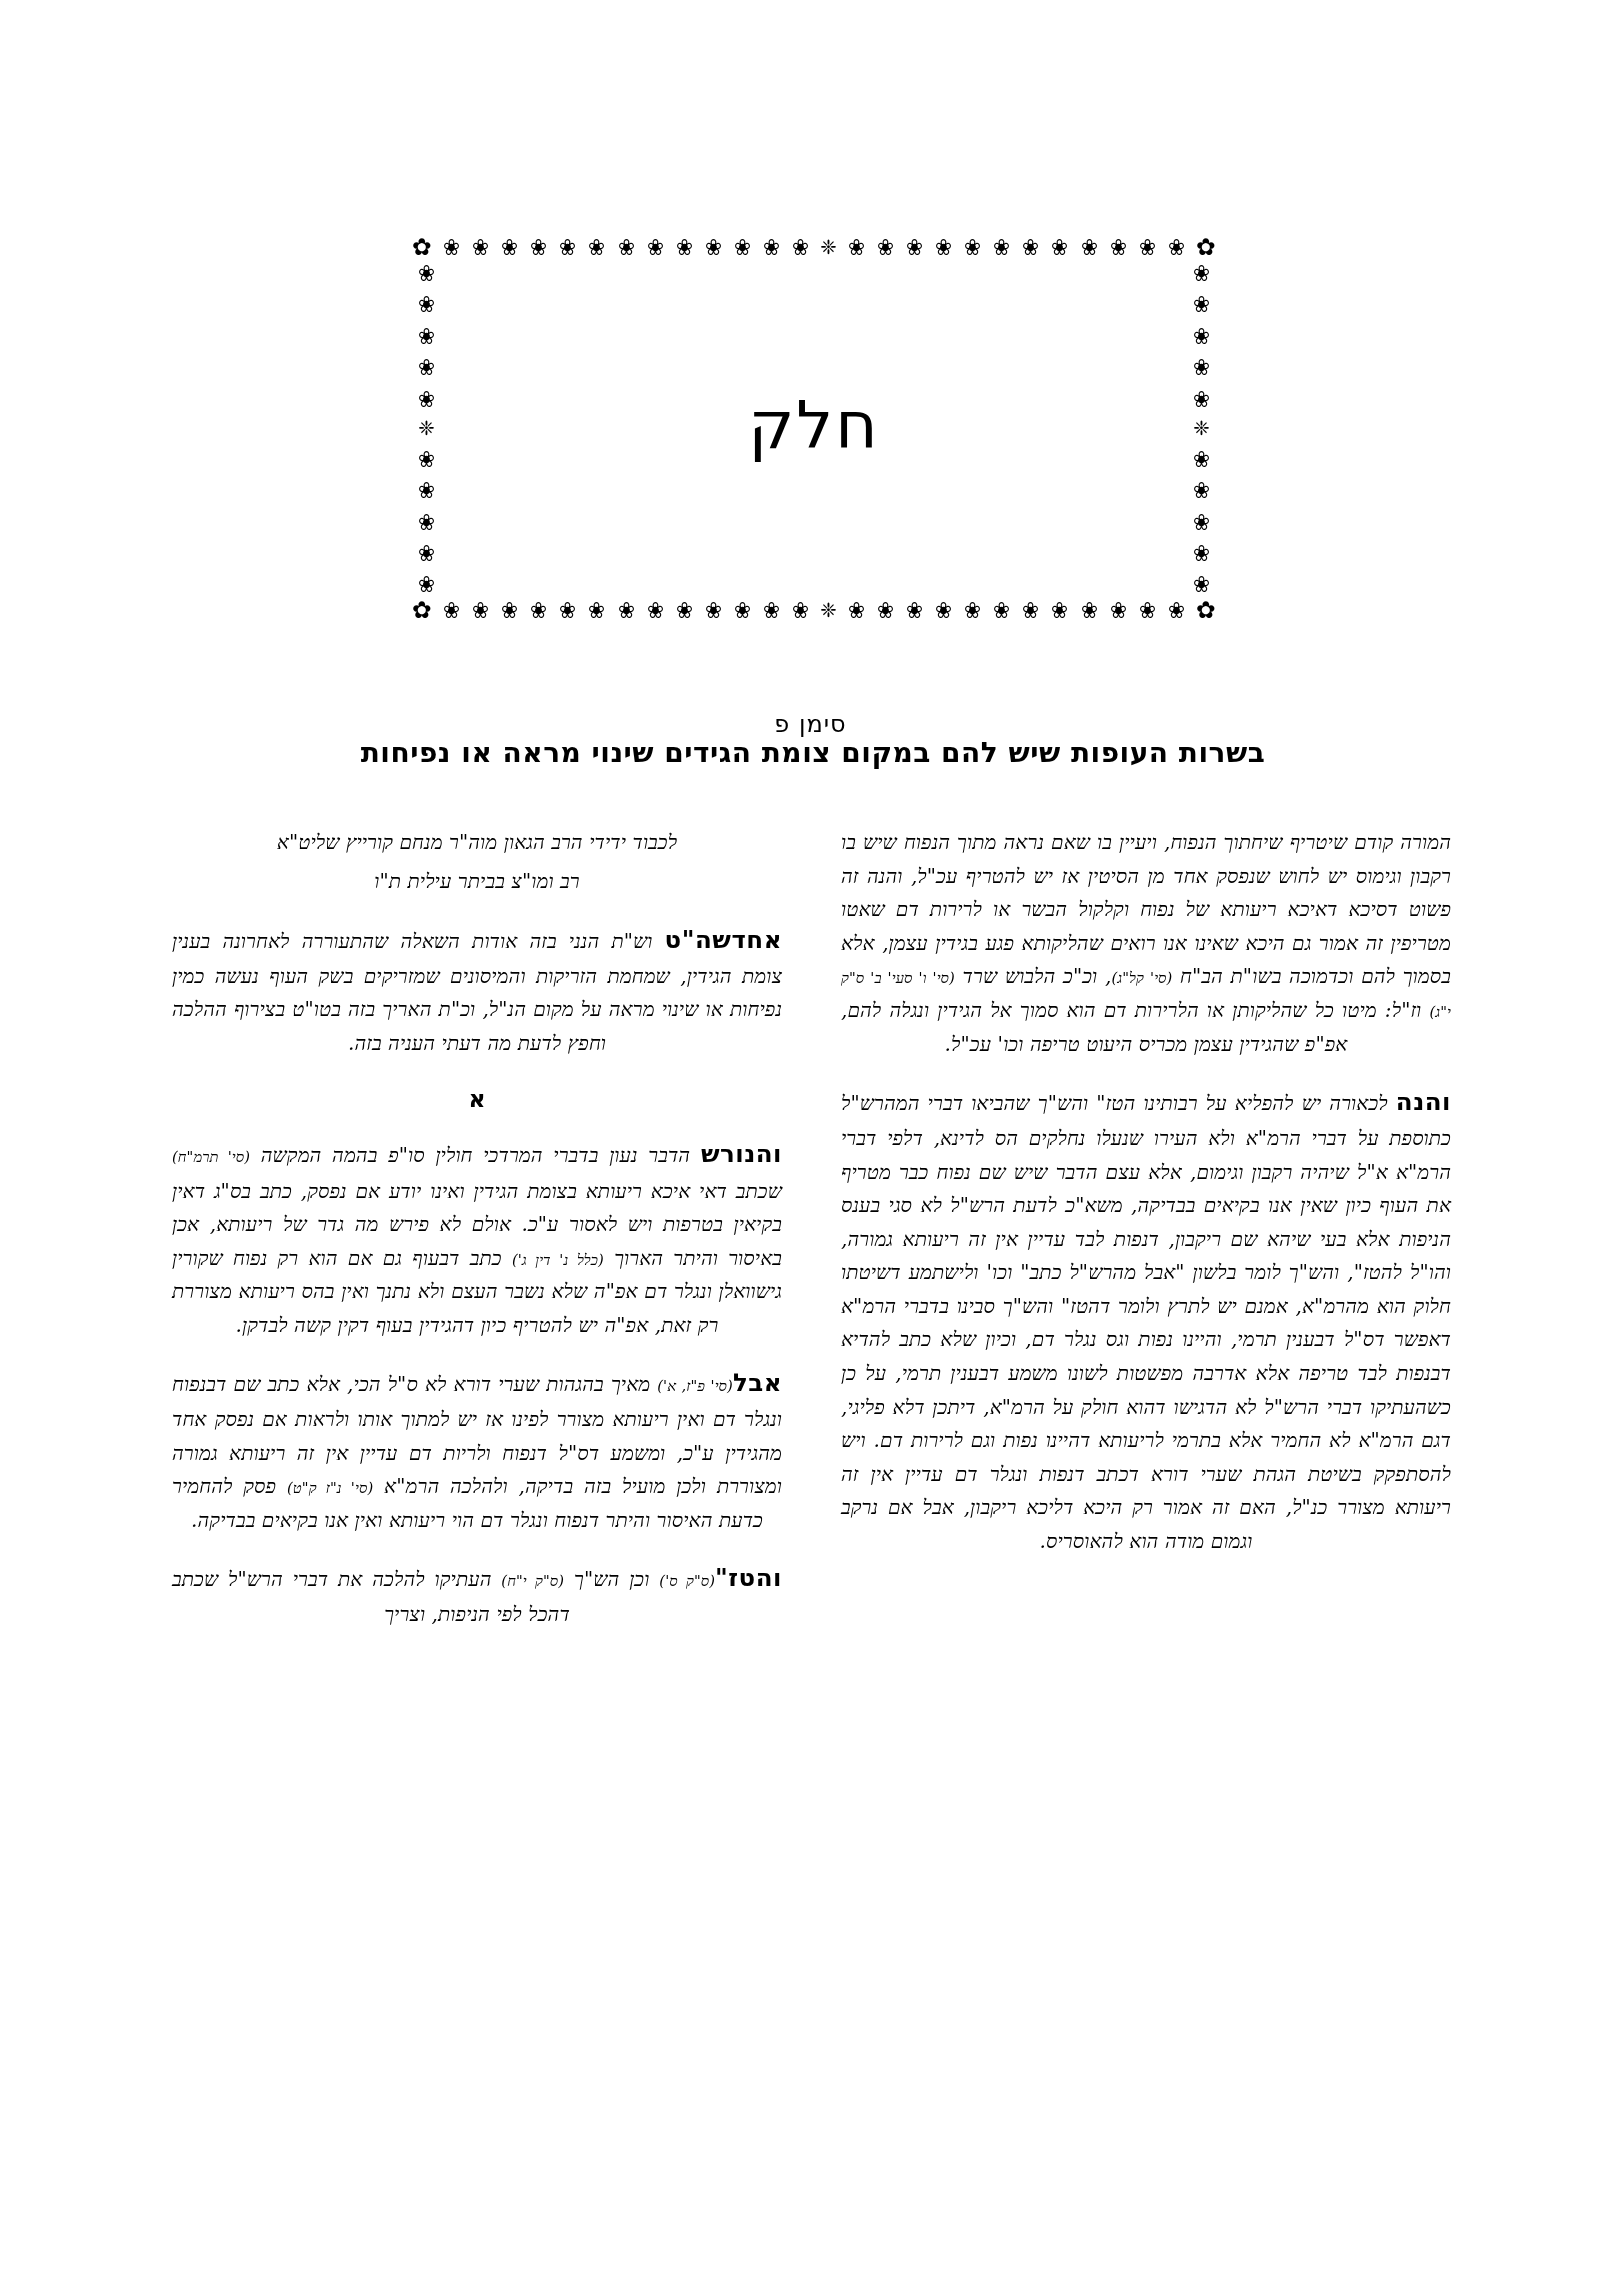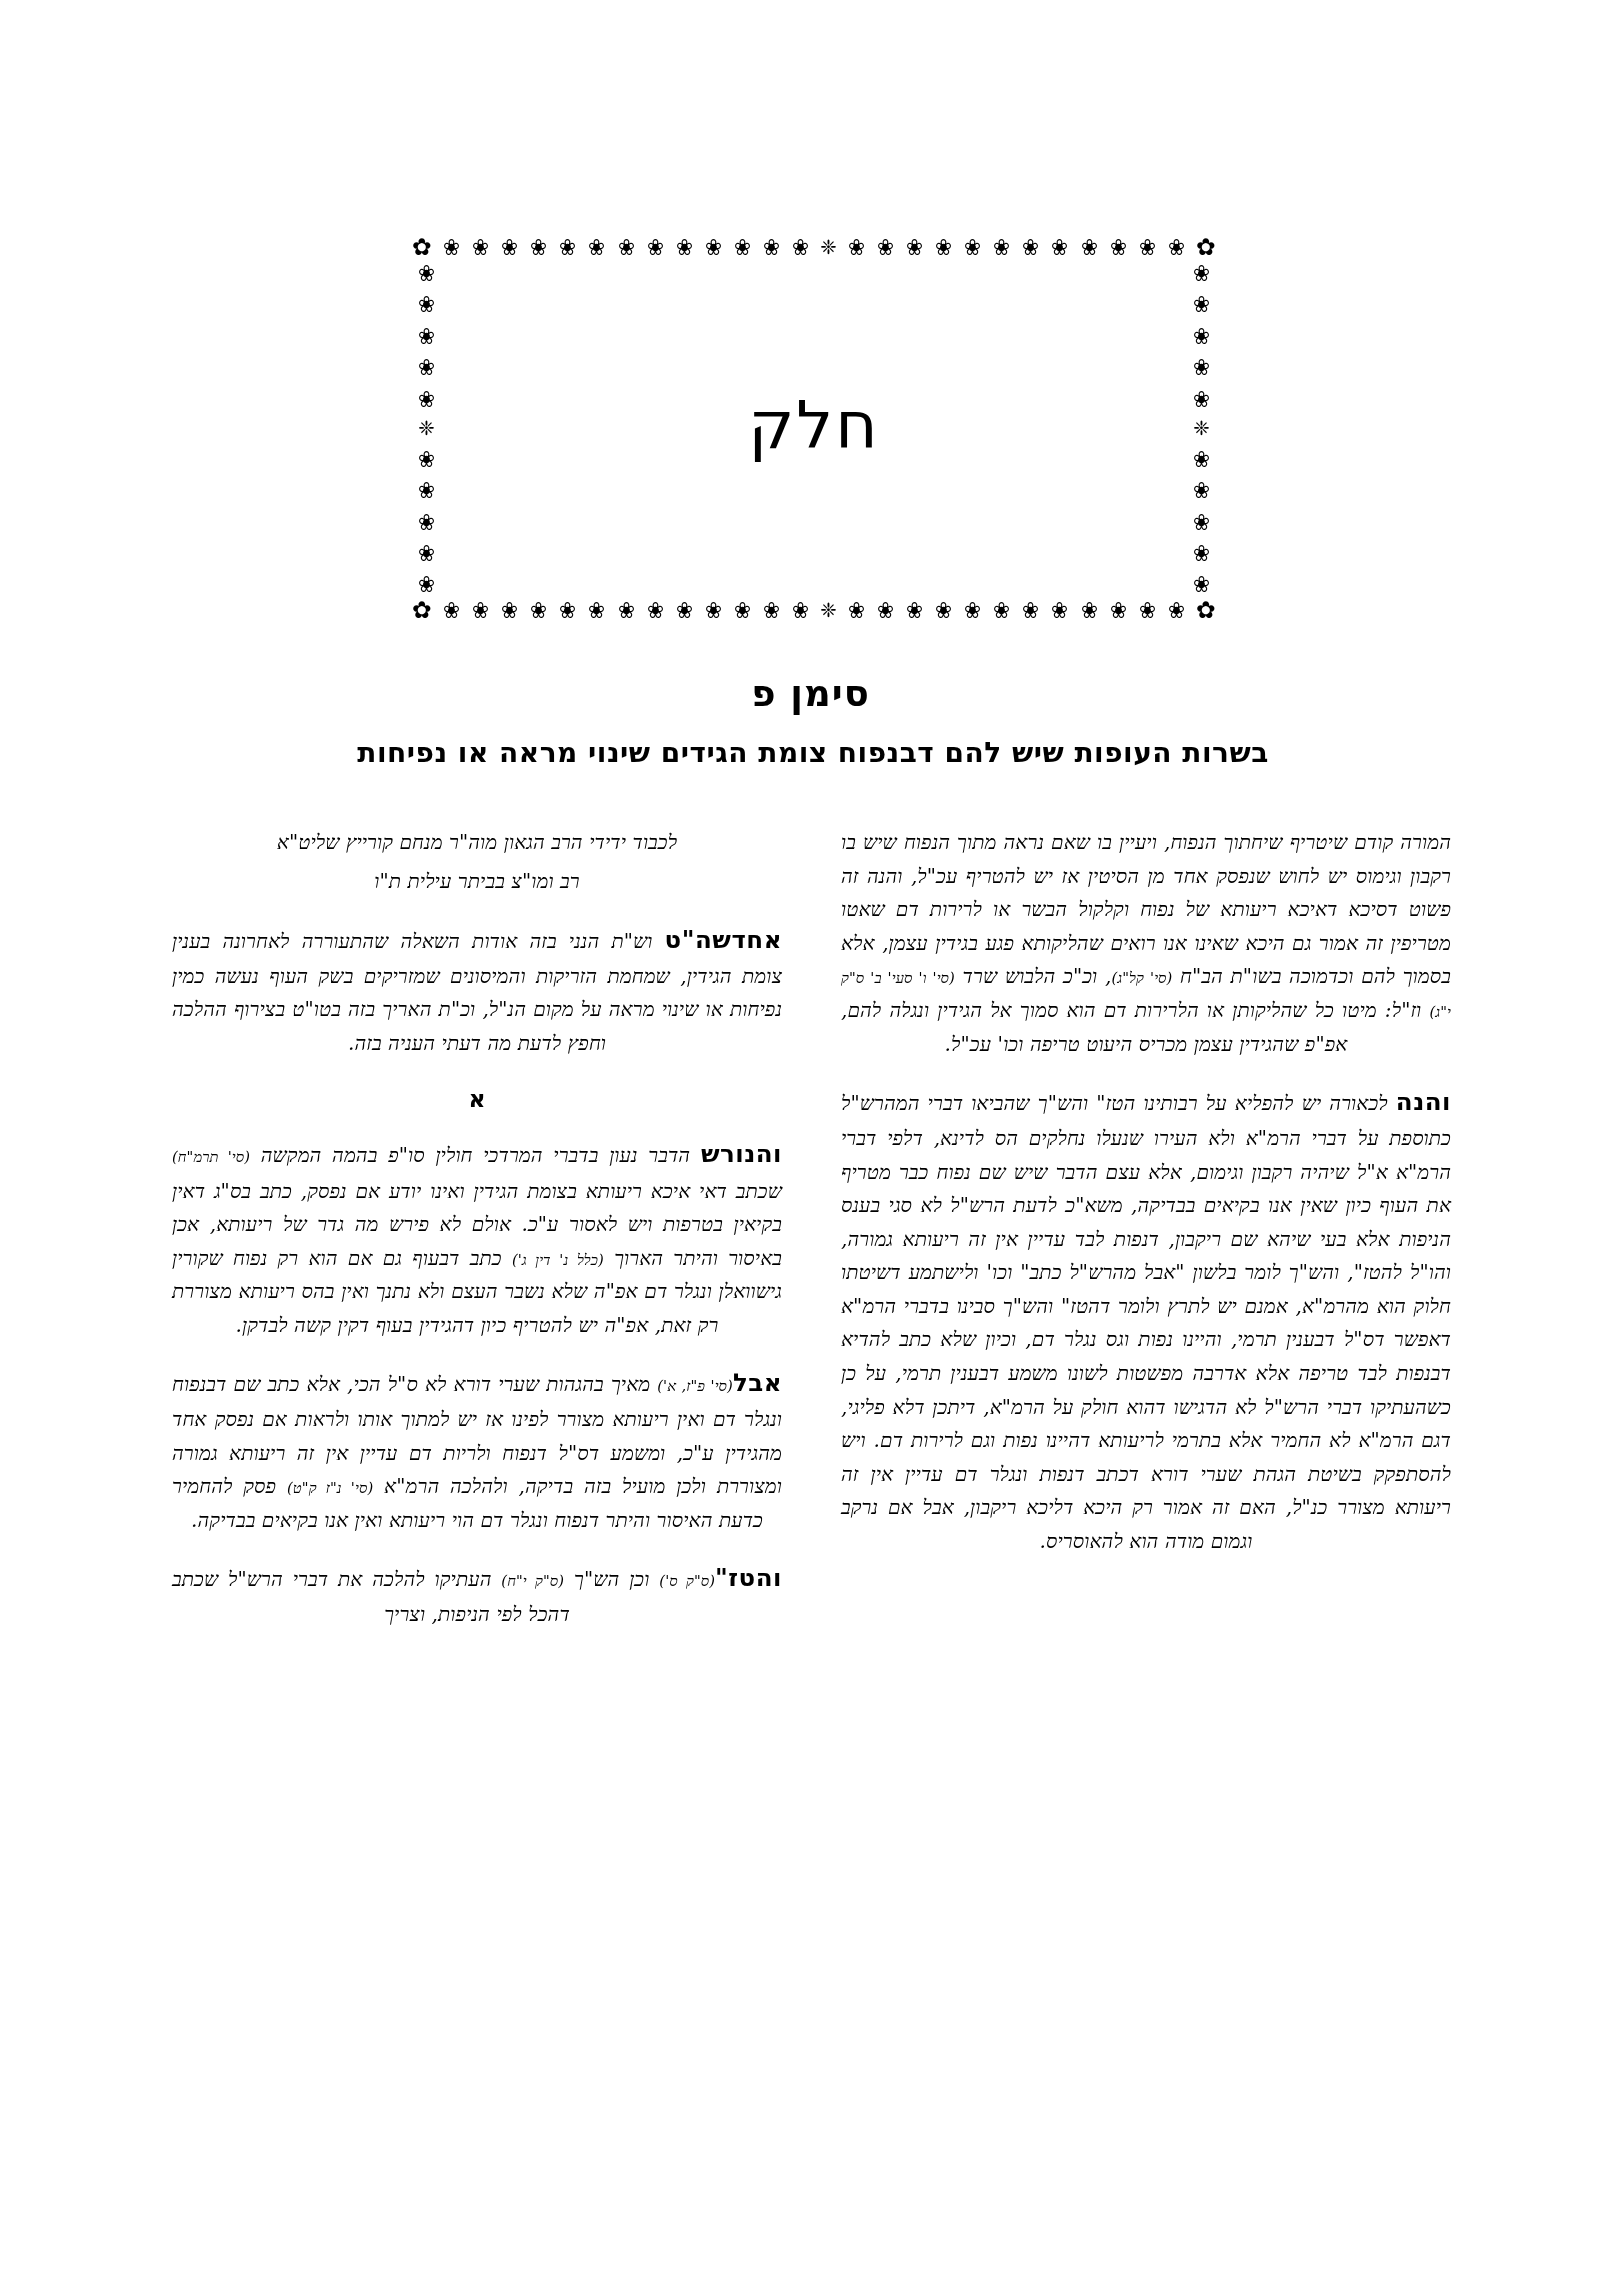--- a/index.html
+++ b/index.html
@@ -106,26 +106,26 @@
     font-weight: 700;
     font-size: 94px;
     line-height: 1.05;
     letter-spacing: 3.9px;
     direction: rtl;
   }
 
   
   .siman-num {
     position: absolute;
-    top: 672px;
+    top: 710px;
     left: 0;
     width: 100%;
     text-align: center;
-    font-size: 37px;
-    font-weight: 700;
+    font-size: 24px;
+    font-weight: 400;
     direction: rtl;
     letter-spacing: 1px;
   }
   .siman-desc {
     position: absolute;
     top: 735px;
     left: 176px;
     width: 1274px;
     text-align: center;
     font-size: 28px;
@@ -282,21 +282,21 @@
         <span class="orn-corner">✿</span>
       </div>
 
       <div class="title-inner">
         <div class="title-chelek">חלק</div>
       </div>
     </div>
   </div>
 
   <div class="siman-num">סימן פ</div>
-  <div class="siman-desc">בשרות העופות שיש להם דבנפוח צומת הגידים שינוי מראה או נפיחות</div>
+  <div class="siman-desc">בשרות העופות שיש להם במקום צומת הגידים שינוי מראה או נפיחות</div>
 
   <div class="columns">
 
     <div class="col">
       <p class="tight">לכבוד ידידי הרב הגאון מוה"ר מנחם קורייץ שליט"א</p>
       <p>רב ומו"צ בביתר עילית ת"ו</p>
 
       <p><span class="lead">אחדשה"ט</span><span> וש"ת הנני בזה אודות השאלה שהתעוררה לאחרונה בענין צומת הגידין, שמחמת הזריקות והמיסונים שמזריקים בשק העוף נעשה כמין נפיחות או שינוי מראה על מקום הנ"ל, וכ"ת האריך בזה בטו"ט בצירוף ההלכה וחפץ לדעת מה דעתי העניה בזה.</span></p>
 
       <div class="sec-mark">א</div>

